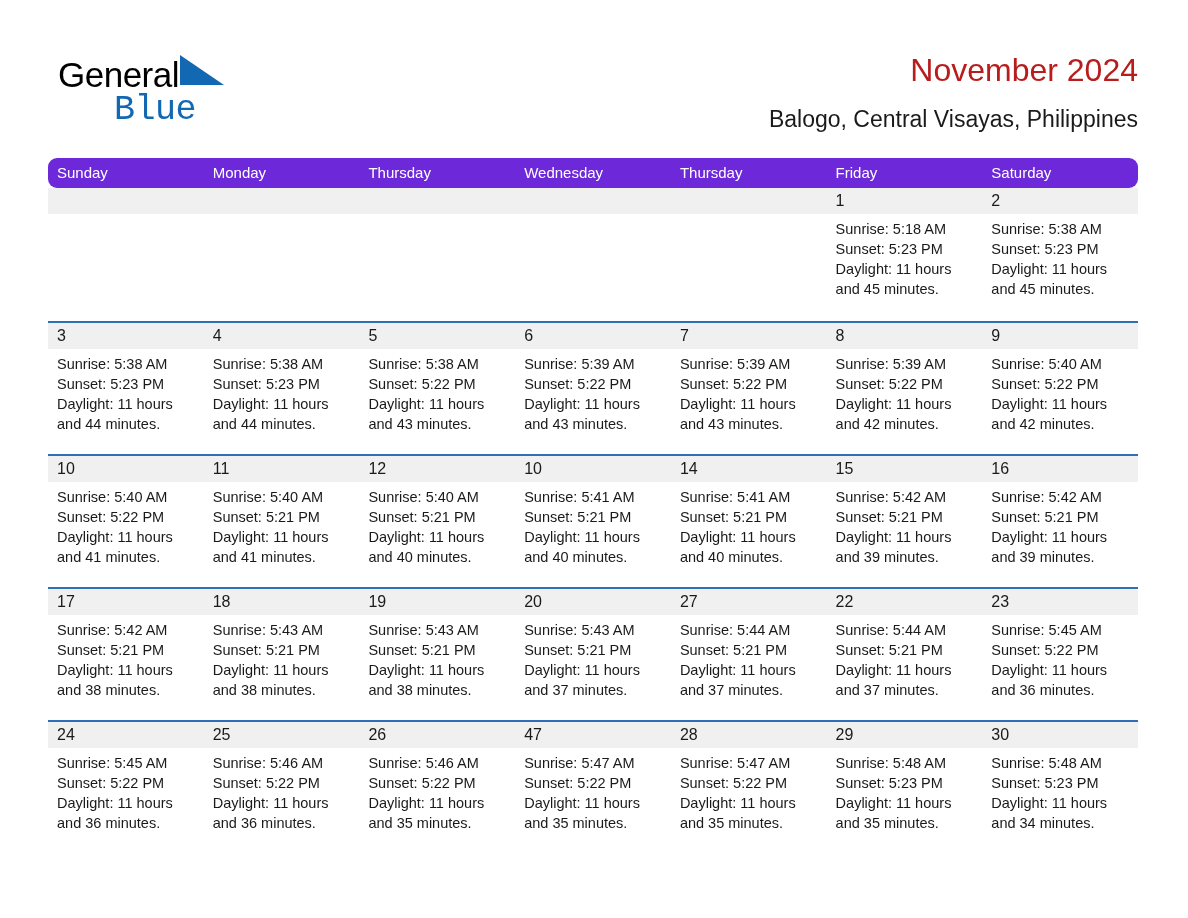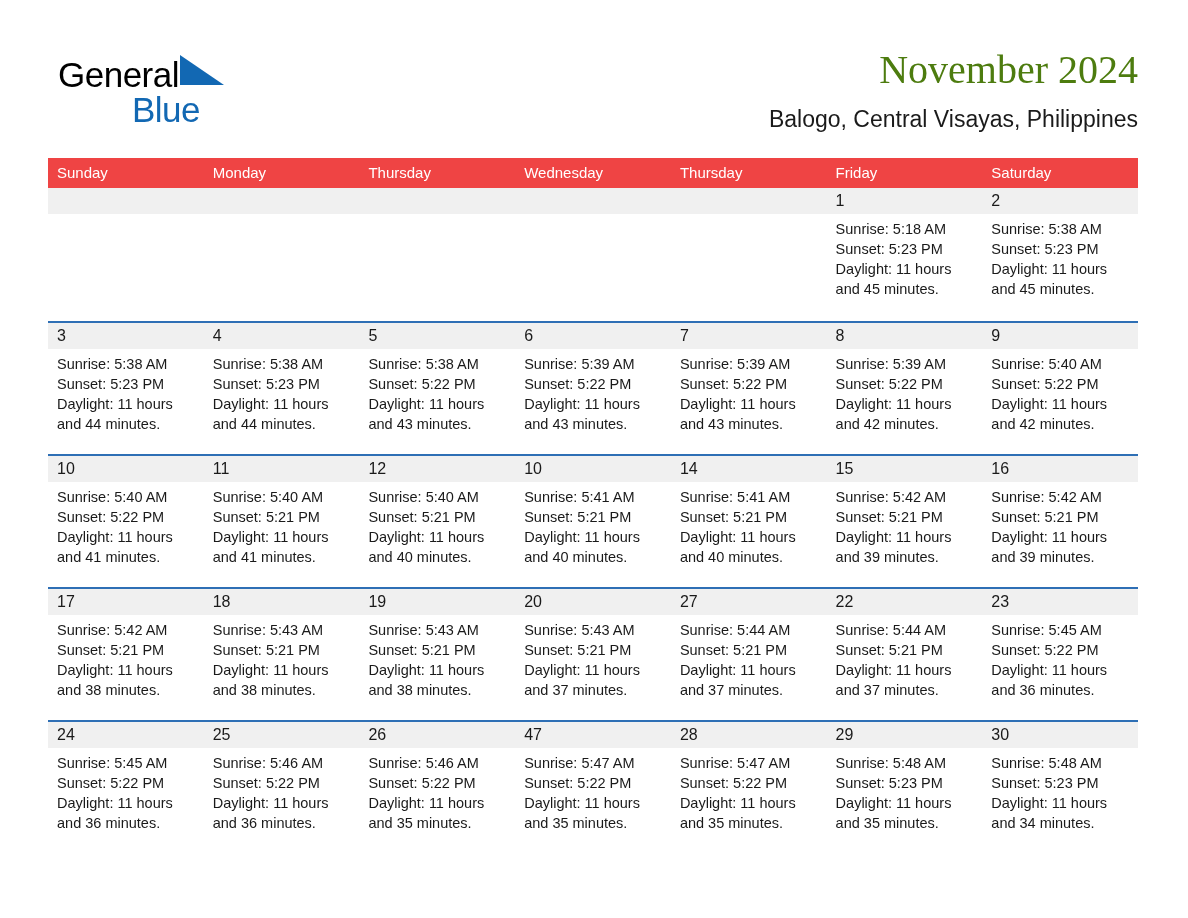--- a/index.html
+++ b/index.html
@@ -54,61 +54,62 @@
     display: inline-block;
     vertical-align: 2px;
     margin-left: 1px;
     width: 0;
     height: 0;
     border-left: 44px solid #1268b3;
     border-top: 30px solid transparent;
   }
   .brand-row2 {
     margin-top: -6px;
-    margin-left: 74px;
+    margin-left: 56px;
     font-size: 35px;
     letter-spacing: -0.5px;
     color: #1268b3;
     line-height: 40px;
+    font-family: Liberation Mono, monospace;
   }
 
   .title-block {
     position: absolute;
     right: 0;
     top: 0;
     text-align: right;
     width: 640px;
   }
   .cal-title {
-    font-size: 40px;
+    font-size: 32px;
     font-weight: normal;
-    color: #4d7c0f;
+    color: #b91c1c;
     line-height: 52px;
     letter-spacing: 0px;
-    font-family: Liberation Serif, serif;
   }
   .cal-subtitle {
     font-size: 23px;
     font-weight: normal;
     color: #1a1a1a;
     line-height: 34px;
     margin-top: 6px;
   }
 
   
   .calendar {
     position: absolute;
     left: 48px;
     top: 158px;
     width: 1090px;
   }
   .dow-row {
     display: flex;
-    background: #ef4444;
+    background: #6d28d9;
     height: 30px;
+    border-radius: 9px;
   }
   .dow-cell {
     flex: 1 1 0;
     color: #ffffff;
     font-size: 15px;
     line-height: 30px;
     padding-left: 9px;
     box-sizing: border-box;
     white-space: nowrap;
     overflow: hidden;

